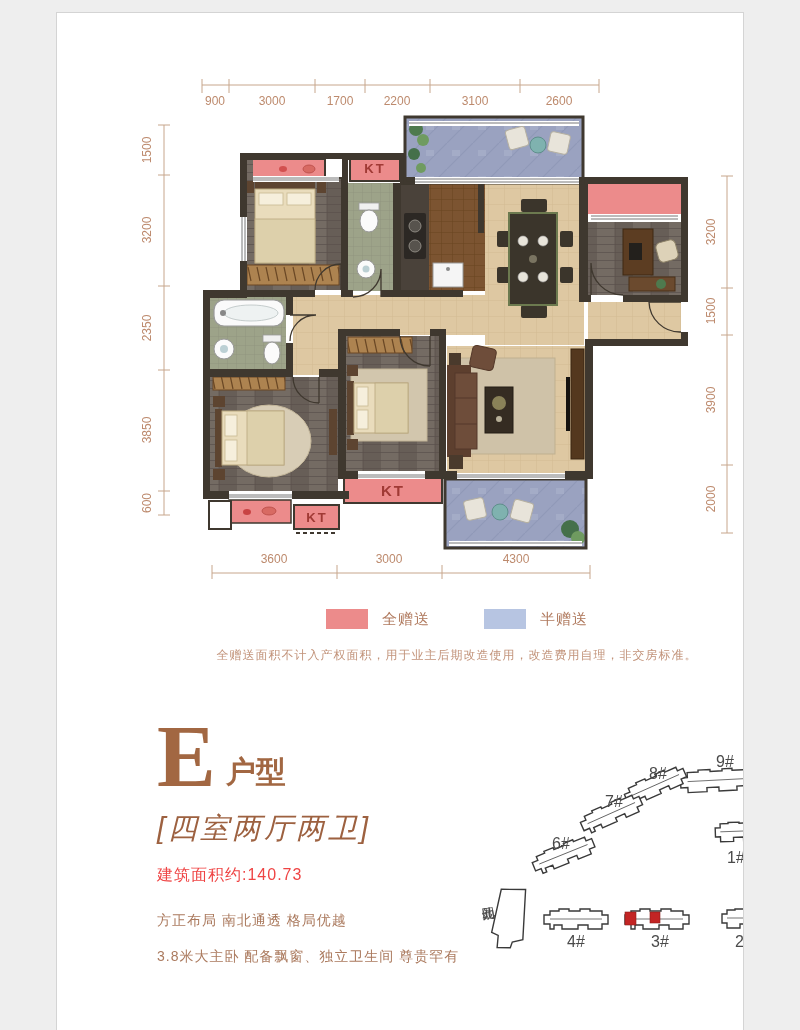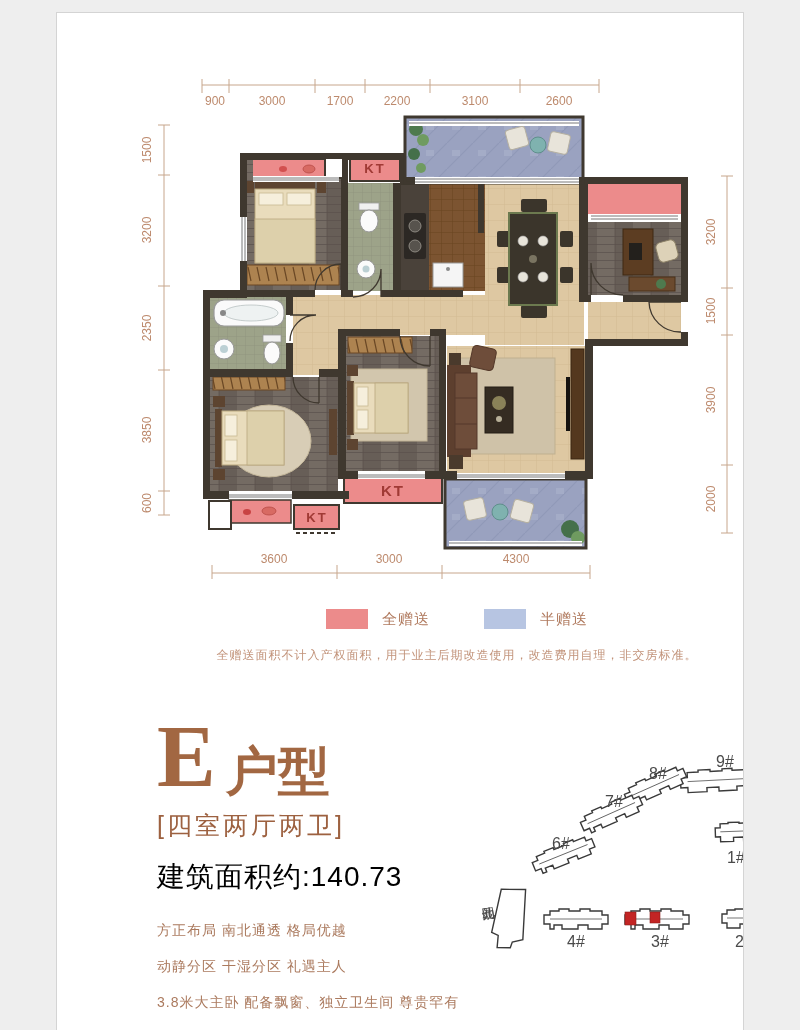--- a/index.html
+++ b/index.html
@@ -12,23 +12,23 @@
   .legend-row{position:absolute;top:596px;left:0;width:800px;display:flex;
               justify-content:center;align-items:center;gap:14px;}
   .legend-row .sw{width:42px;height:20px;display:inline-block;}
   .legend-row .lb{font-size:15px;color:#b07a5e;letter-spacing:1px;margin-right:40px;}
   .legend-row .lb:last-child{margin-right:0;}
   .disclaimer{position:absolute;top:632px;left:0;width:800px;text-align:center;
               font-size:12px;line-height:21px;color:#c2937a;letter-spacing:1px;}
   .unit-block{position:absolute;left:100px;top:700px;width:330px;}
   .unit-title{display:flex;align-items:flex-end;color:#a26742;}
   .unit-letter{font-family:"Liberation Serif",serif;font-size:88px;line-height:88px;font-weight:bold;}
-  .unit-suffix{font-size:52px;line-height:58px;margin-left:10px;font-family:"Liberation Serif",serif;font-weight:bold;}
-  .unit-rooms{font-size:25px;color:#9d6140;letter-spacing:3px;margin-top:8px;}
-  .unit-area{font-size:28px;color:#000000;letter-spacing:1px;margin-top:16px;}
+  .unit-suffix{font-size:30px;line-height:58px;margin-left:10px;font-family:"Liberation Serif",serif;font-weight:bold;}
+  .unit-rooms{font-size:29px;color:#9d6140;letter-spacing:3px;margin-top:8px;font-style:italic;}
+  .unit-area{font-size:16px;color:#ef4444;letter-spacing:1px;margin-top:16px;}
   .unit-features{margin-top:16px;}
   .unit-features div{font-size:14px;line-height:36px;color:#ab7a5e;letter-spacing:1px;}
 </style>
 </head>
 <body>
 
 <div class="page">
 
 <svg width="800" height="580" viewBox="0 0 800 580" style="position:absolute;left:0;top:0;">
   <defs>
@@ -354,21 +354,20 @@
 
 <div class="unit-block">
   <div class="unit-title">
     <span class="unit-letter">E</span>
     <span class="unit-suffix">户型</span>
   </div>
   <div class="unit-rooms">[四室两厅两卫]</div>
   <div class="unit-area">建筑面积约:140.73</div>
   <div class="unit-features">
     <div>方正布局 南北通透 格局优越</div>
-    <div>动静分区 干湿分区 礼遇主人</div>
     <div>3.8米大主卧 配备飘窗、独立卫生间 尊贵罕有</div>
   </div>
 </div>
 
 <svg width="385" height="280" viewBox="0 0 385 280" style="position:absolute;left:415px;top:710px;">
   <defs>
     <path id="bldgA" d="M0,7 H7 V2 H18 V0 H30 V2 H42 V0 H52 V2 H64 V0 H74 V2 H83 V7 H90 V17 H83 V22 H68 V18 H56 V22 H38 V18 H26 V22 H7 V17 H0 Z"></path>
     <path id="bldgB" d="M0,6 H6 V2 H15 V0 H25 V2 H36 V0 H46 V2 H58 V6 H64 V15 H58 V20 H44 V16 H34 V20 H18 V16 H10 V20 H6 V15 H0 Z"></path>
     <path id="bldgC" d="M0,5 H5 V1 H13 V0 H24 V1 H33 V0 H41 V5 H46 V14 H41 V19 H28 V15 H18 V19 H5 V14 H0 Z"></path>
   </defs>

